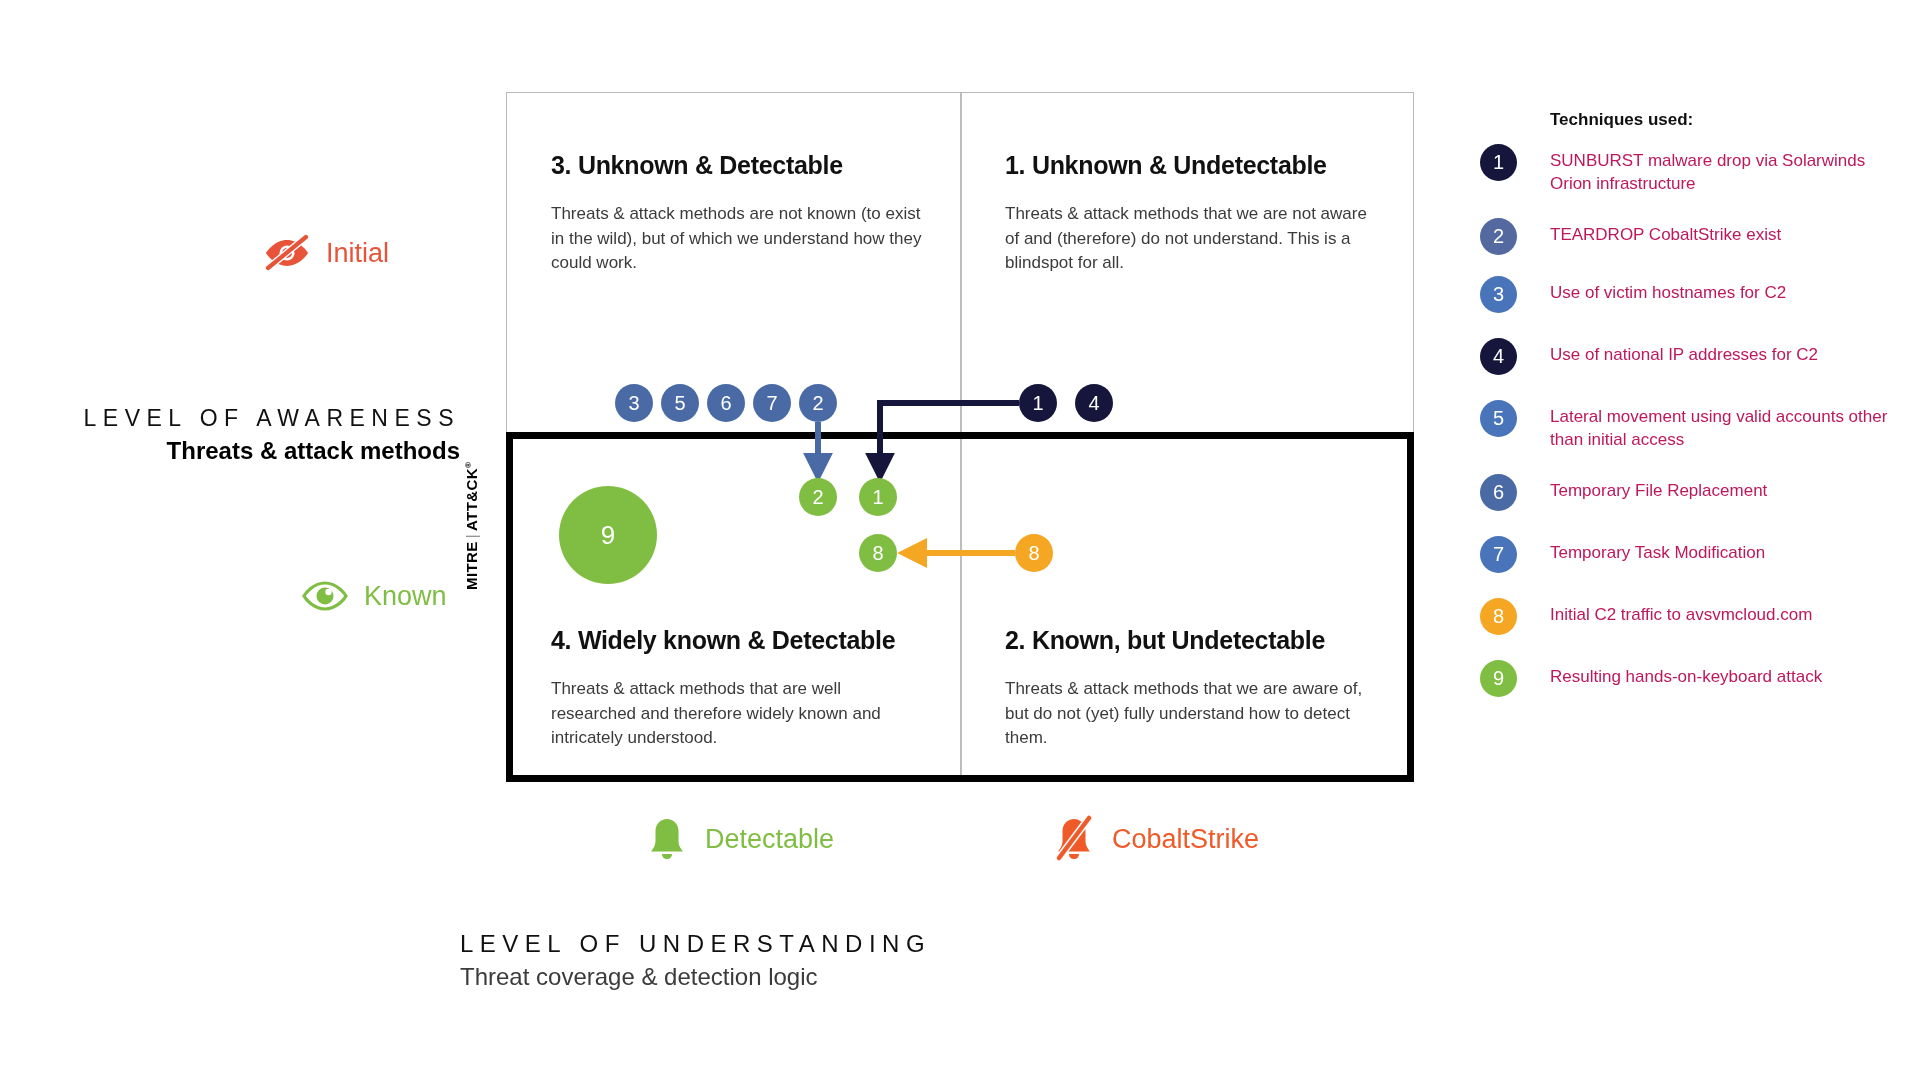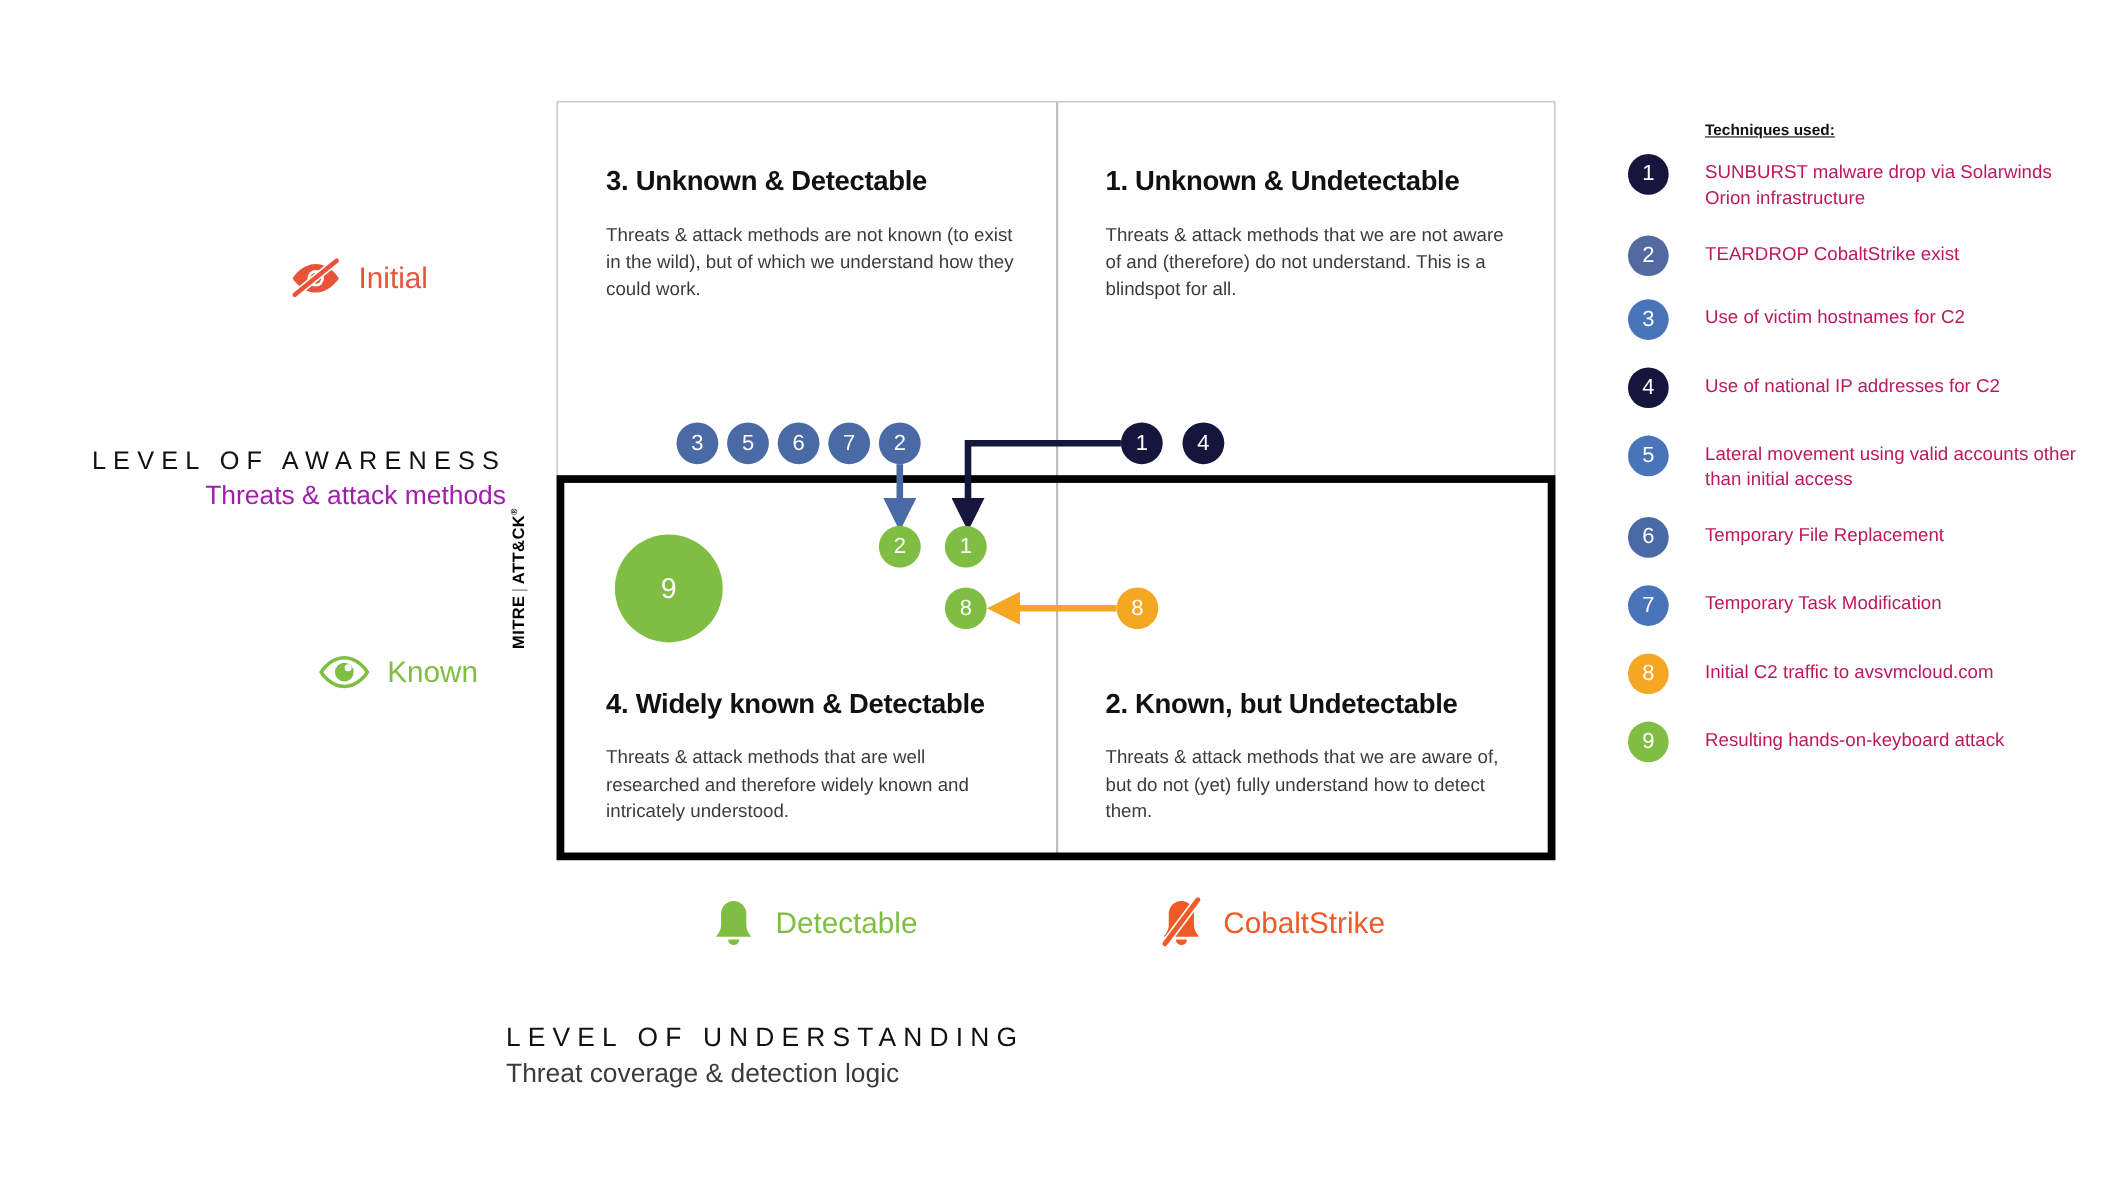--- a/index.html
+++ b/index.html
@@ -124,23 +124,24 @@
     text-align: right;
   }
   #axis-awareness .axis-main {
     font-size: 23px;
     letter-spacing: 6.5px;
     color: #111111;
     white-space: nowrap;
   }
   #axis-awareness .axis-sub {
     font-size: 24px;
-    color: #a21caf;
+    color: #000000;
     margin-top: 5px;
     white-space: nowrap;
+    font-weight: bold;
   }
 
   
   #axis-understanding {
     position: absolute;
     left: 460px;
     top: 930px;
     width: 1000px;
   }
   #axis-understanding .axis-main {
@@ -161,38 +162,37 @@
     position: absolute;
     display: flex;
     align-items: center;
     gap: 14px;
   }
   .key-marker .key-label {
     font-size: 27px;
     white-space: nowrap;
   }
   #key-unknown { left: 262px; top: 233px; }
-  #key-known   { left: 288px; top: 576px; margin-top: 15px; }
+  #key-known   { left: 300px; top: 576px; }
   #key-detectable   { left: 643px; top: 815px; }
   #key-undetectable { left: 1050px; top: 815px; }
   #key-detectable .key-label, #key-undetectable .key-label { font-size: 27px; }
 
   
   #legend-panel {
     position: absolute;
     left: 1480px;
     top: 110px;
     width: 420px;
   }
   #legend-title {
-    font-size: 14px;
+    font-size: 17px;
     font-weight: bold;
     color: #111111;
     margin: 0 0 14px 70px;
-    text-decoration: underline;
   }
   .legend-row {
     position: relative;
     min-height: 36px;
     margin-bottom: 22px;
   }
   .legend-badge {
     position: absolute;
     left: 0; top: 0;
     width: 37px; height: 37px;

